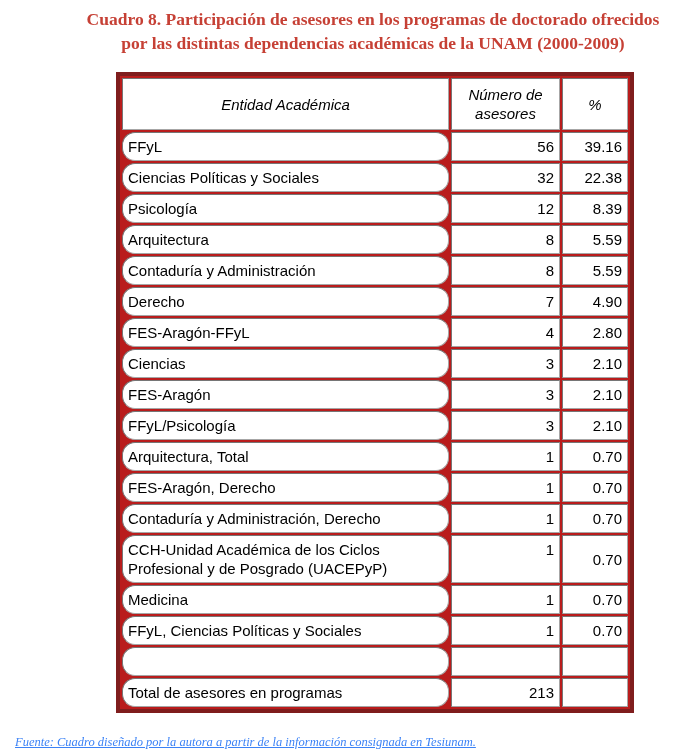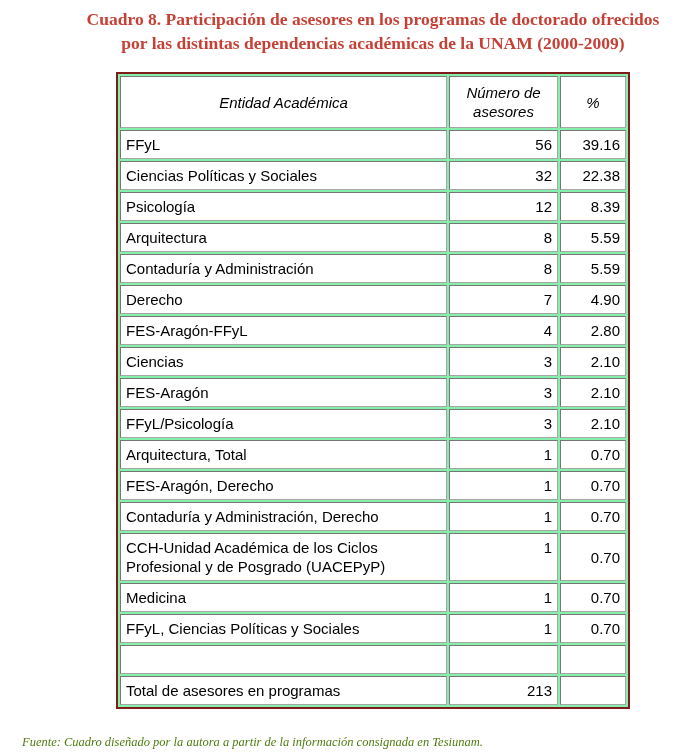--- a/index.html
+++ b/index.html
@@ -24,22 +24,22 @@
     font-size: 17.5px;
     line-height: 24px;
   }
   .caption div { white-space: nowrap; }
 
   table.data-table {
     border-collapse: separate;
     border-spacing: 2px;
     table-layout: fixed;
     margin: 17px 0 0 116px;
-    background: #86efac;
-    border: 2px solid #7f1d1d;
+    background: #b91c1c;
+    border: 4px solid #7f1d1d;
   }
   .data-table th, .data-table td {
     border: 1px solid;
     border-color: #767676 #a6a6a6 #a6a6a6 #767676;
     font-size: 15px;
     line-height: 19px;
     background: #ffffff;
     overflow: hidden;
   }
   .data-table th {
@@ -51,34 +51,35 @@
     padding: 2px 5px;
   }
   .data-table td {
     height: 19px;
     padding: 4px 5px;
   }
   col.c-entity { width: 327px; }
   col.c-num    { width: 109px; }
   col.c-pct    { width: 66px;  }
 
-  td.cell-entity { text-align: left;  vertical-align: top; }
+  td.cell-entity { text-align: left;  vertical-align: top; border-radius: 13px; }
   td.cell-num    { text-align: right; vertical-align: top; }
   td.cell-pct    { text-align: right; vertical-align: middle; }
 
   .source-note {
     position: absolute;
-    left: 22px;
+    left: 15px;
     top: 735px;
     font-family: "Liberation Serif", serif;
     font-style: italic;
     font-size: 12.5px;
     line-height: 15px;
-    color: #4d7c0f;
+    color: #3b82f6;
     white-space: nowrap;
+    text-decoration: underline;
   }
 </style>
 </head>
 <body>
 
 <div class="caption" style="color: rgb(198, 64, 53);">
   <div>Cuadro 8. Participación de asesores en los programas de doctorado ofrecidos</div>
   <div>por las distintas dependencias académicas de la UNAM (2000-2009)</div>
 </div>
 

